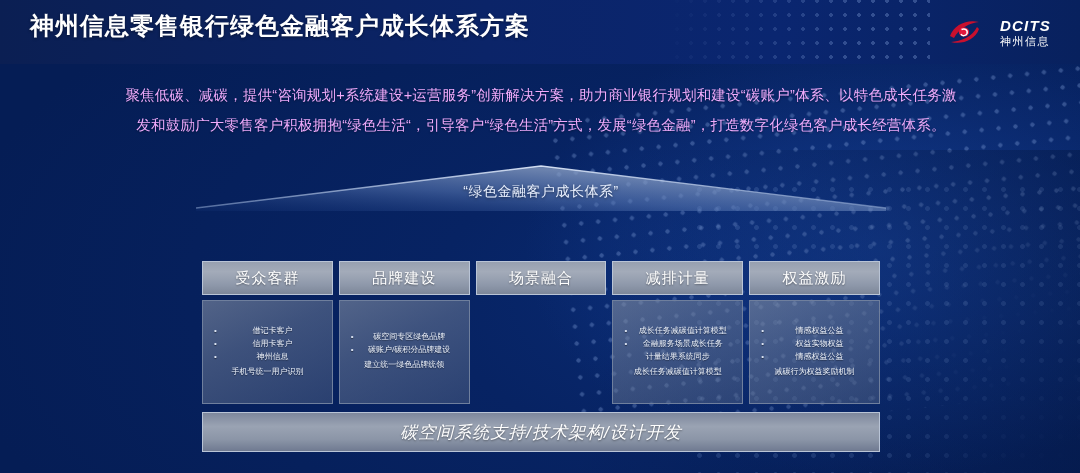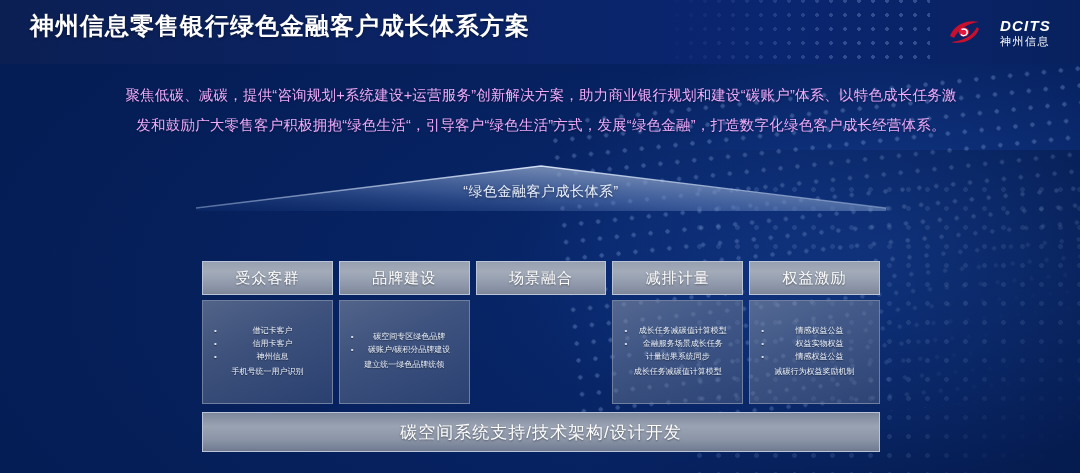--- a/index.html
+++ b/index.html
@@ -165,20 +165,21 @@
     justify-content: center;
     color: #ffffff;
     font-size: 17px;
     letter-spacing: 1px;
     text-shadow: 0 1px 2px rgba(0,0,0,0.42);
   }
   .bar-top { top: 54px; height: 36px; }
   .bar-bottom {
     top: 249px; height: 40px;
     background: linear-gradient(180deg, #7d879c 0%, #9aa3b3 35%, #8b95a7 70%, #6f7a91 100%);
+    font-style: italic;
   }
 
   .columns {
     position: absolute;
     left: 6px; top: 98px;
     width: 678px; height: 143px;
     display: flex;
     gap: 6px;
   }
   .col {

